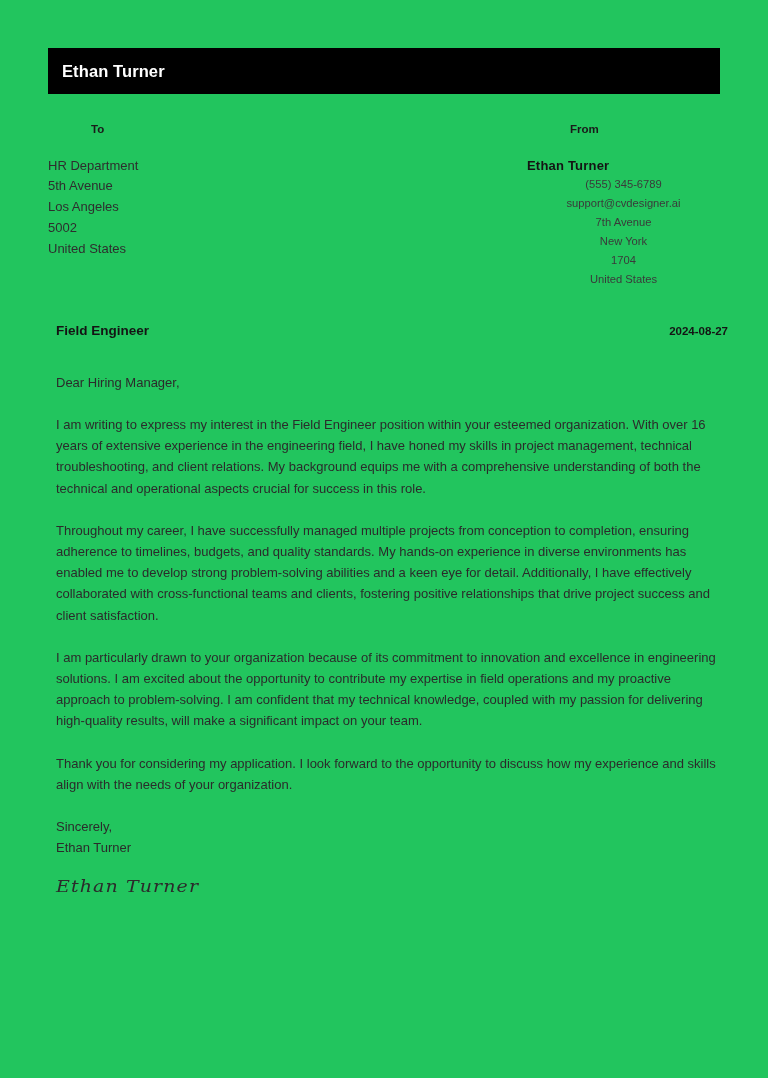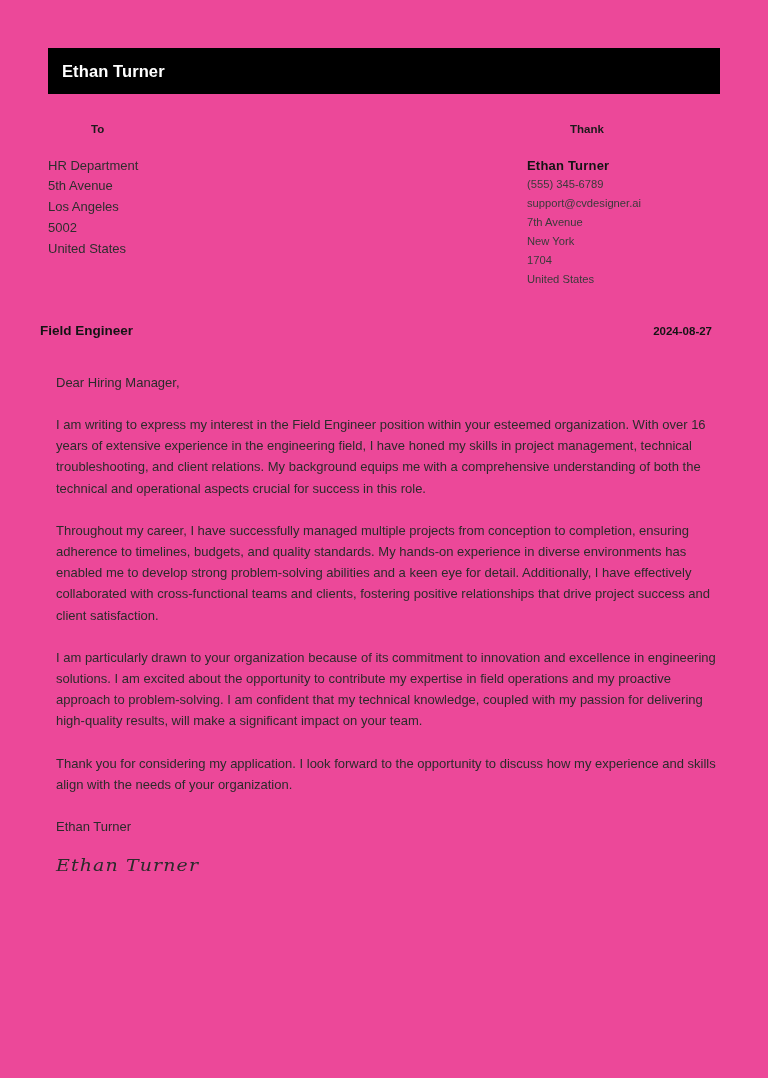--- a/index.html
+++ b/index.html
@@ -8,21 +8,21 @@
     background: #ffffff;
   }
   body {
     font-family: "Liberation Sans", sans-serif;
     -webkit-font-smoothing: antialiased;
   }
   .page {
     position: relative;
     width: 768px;
     height: 1078px;
-    background: #ec4899;
+    background: #22c55e;
     overflow: hidden;
     box-sizing: border-box;
     padding-left: 44px;
   }
 
   
   .header-bar {
     position: absolute;
     left: 48px;
     top: 48px;
@@ -82,26 +82,27 @@
     line-height: 19px;
     white-space: nowrap;
     letter-spacing: 0.2px;
   }
   .from-line {
     font-size: 11.2px;
     font-weight: 400;
     color: #3a3a3a;
     line-height: 19px;
     white-space: nowrap;
+    text-align: center;
   }
 
   
   .subject-row {
     position: absolute;
-    left: 40px;
+    left: 56px;
     top: 324px;
     width: 672px;
     display: flex;
     align-items: baseline;
     justify-content: space-between;
     gap: 16px;
   }
   .subject-title {
     font-size: 13.5px;
     font-weight: 700;
@@ -169,21 +170,21 @@
     <div class="col-to">
       <div class="col-label">To</div>
       <div class="to-line">HR Department</div>
       <div class="to-line">5th Avenue</div>
       <div class="to-line">Los Angeles</div>
       <div class="to-line">5002</div>
       <div class="to-line">United States</div>
     </div>
 
     <div class="col-from">
-      <div class="col-label">Thank</div>
+      <div class="col-label">From</div>
       <div class="sender-name">Ethan Turner</div>
       <div class="from-line">(555) 345-6789</div>
       <div class="from-line">support@cvdesigner.ai</div>
       <div class="from-line">7th Avenue</div>
       <div class="from-line">New York</div>
       <div class="from-line">1704</div>
       <div class="from-line">United States</div>
     </div>
 
   </div>
@@ -195,18 +196,19 @@
 
   <div class="body-wrap">
     <p class="salutation">Dear Hiring Manager,</p>
 
     <p class="body-para">I am writing to express my interest in the Field Engineer position within your esteemed organization. With over 16 years of extensive experience in the engineering field, I have honed my skills in project management, technical troubleshooting, and client relations. My background equips me with a comprehensive understanding of both the technical and operational aspects crucial for success in this role.</p>
     <p class="body-para">Throughout my career, I have successfully managed multiple projects from conception to completion, ensuring adherence to timelines, budgets, and quality standards. My hands-on experience in diverse environments has enabled me to develop strong problem-solving abilities and a keen eye for detail. Additionally, I have effectively collaborated with cross-functional teams and clients, fostering positive relationships that drive project success and client satisfaction.</p>
     <p class="body-para">I am particularly drawn to your organization because of its commitment to innovation and excellence in engineering solutions. I am excited about the opportunity to contribute my expertise in field operations and my proactive approach to problem-solving. I am confident that my technical knowledge, coupled with my passion for delivering high-quality results, will make a significant impact on your team.</p>
     <p class="body-para">Thank you for considering my application. I look forward to the opportunity to discuss how my experience and skills align with the needs of your organization.</p>
 
     <div class="closing-block">
+      <div class="closing-line">Sincerely,</div>
       <div class="closing-line">Ethan Turner</div>
       <div class="signature">Ethan Turner</div>
     </div>
   </div>
 
 </div>
 
 </body></html>

